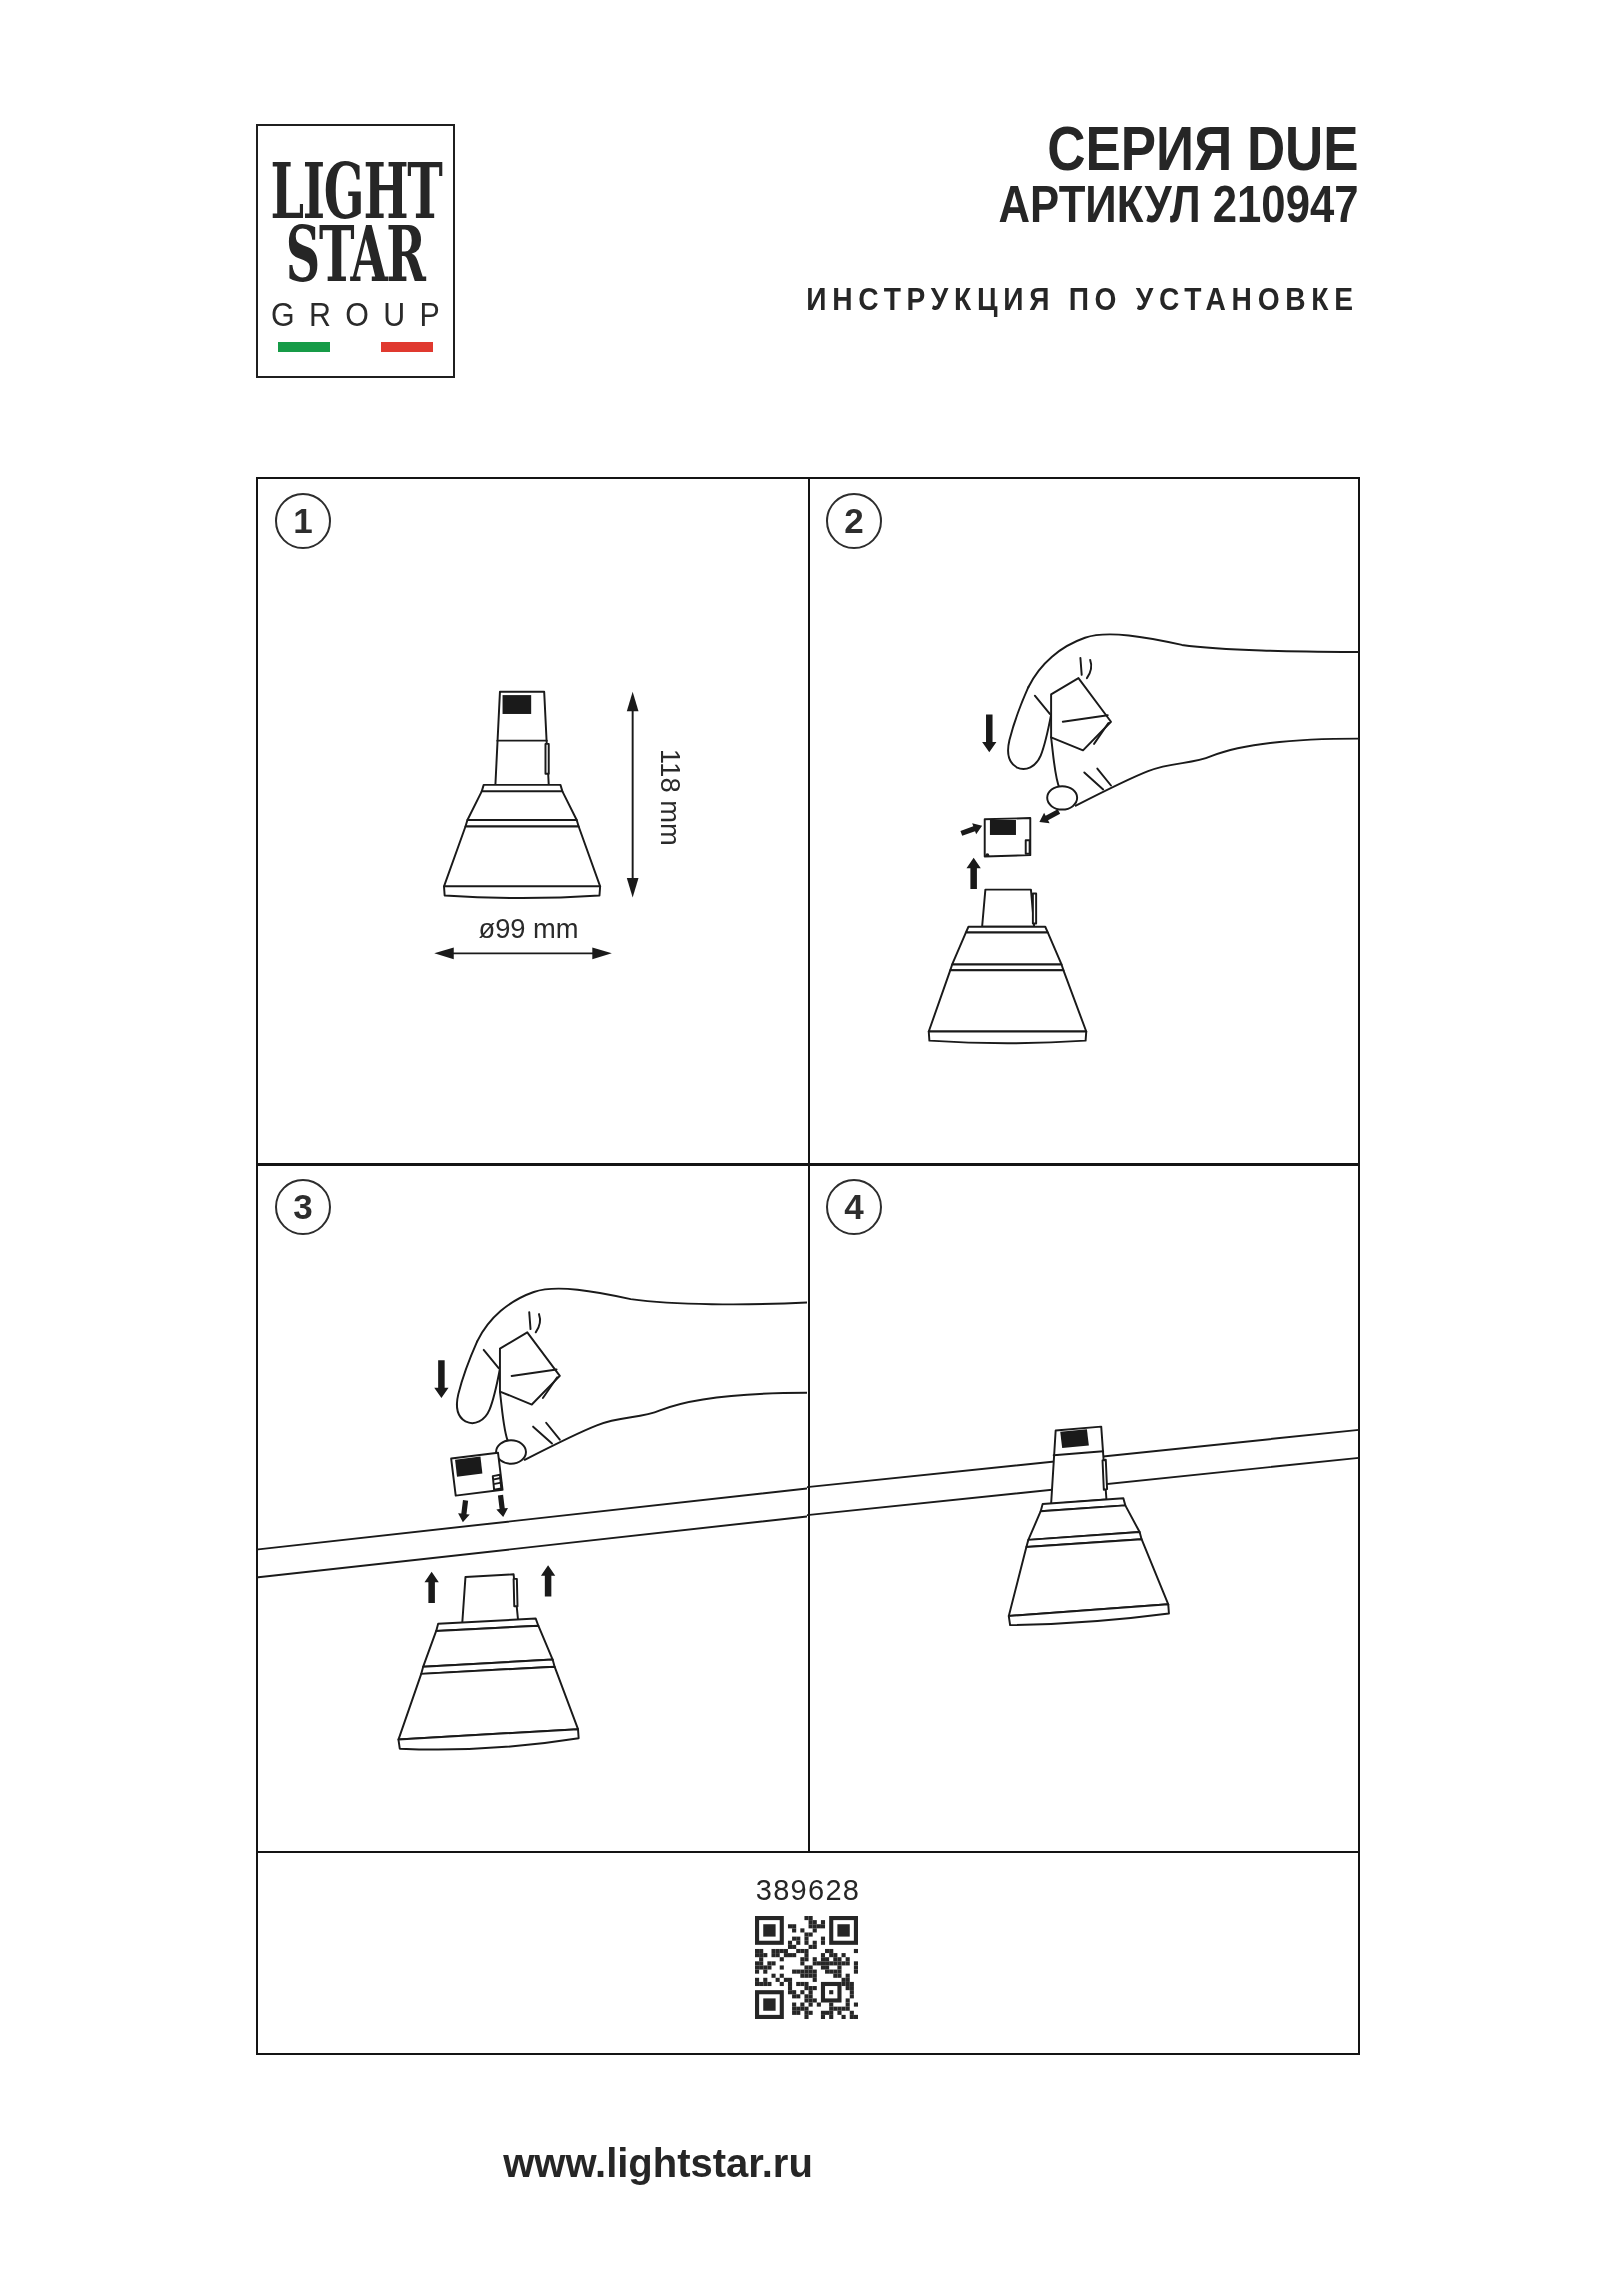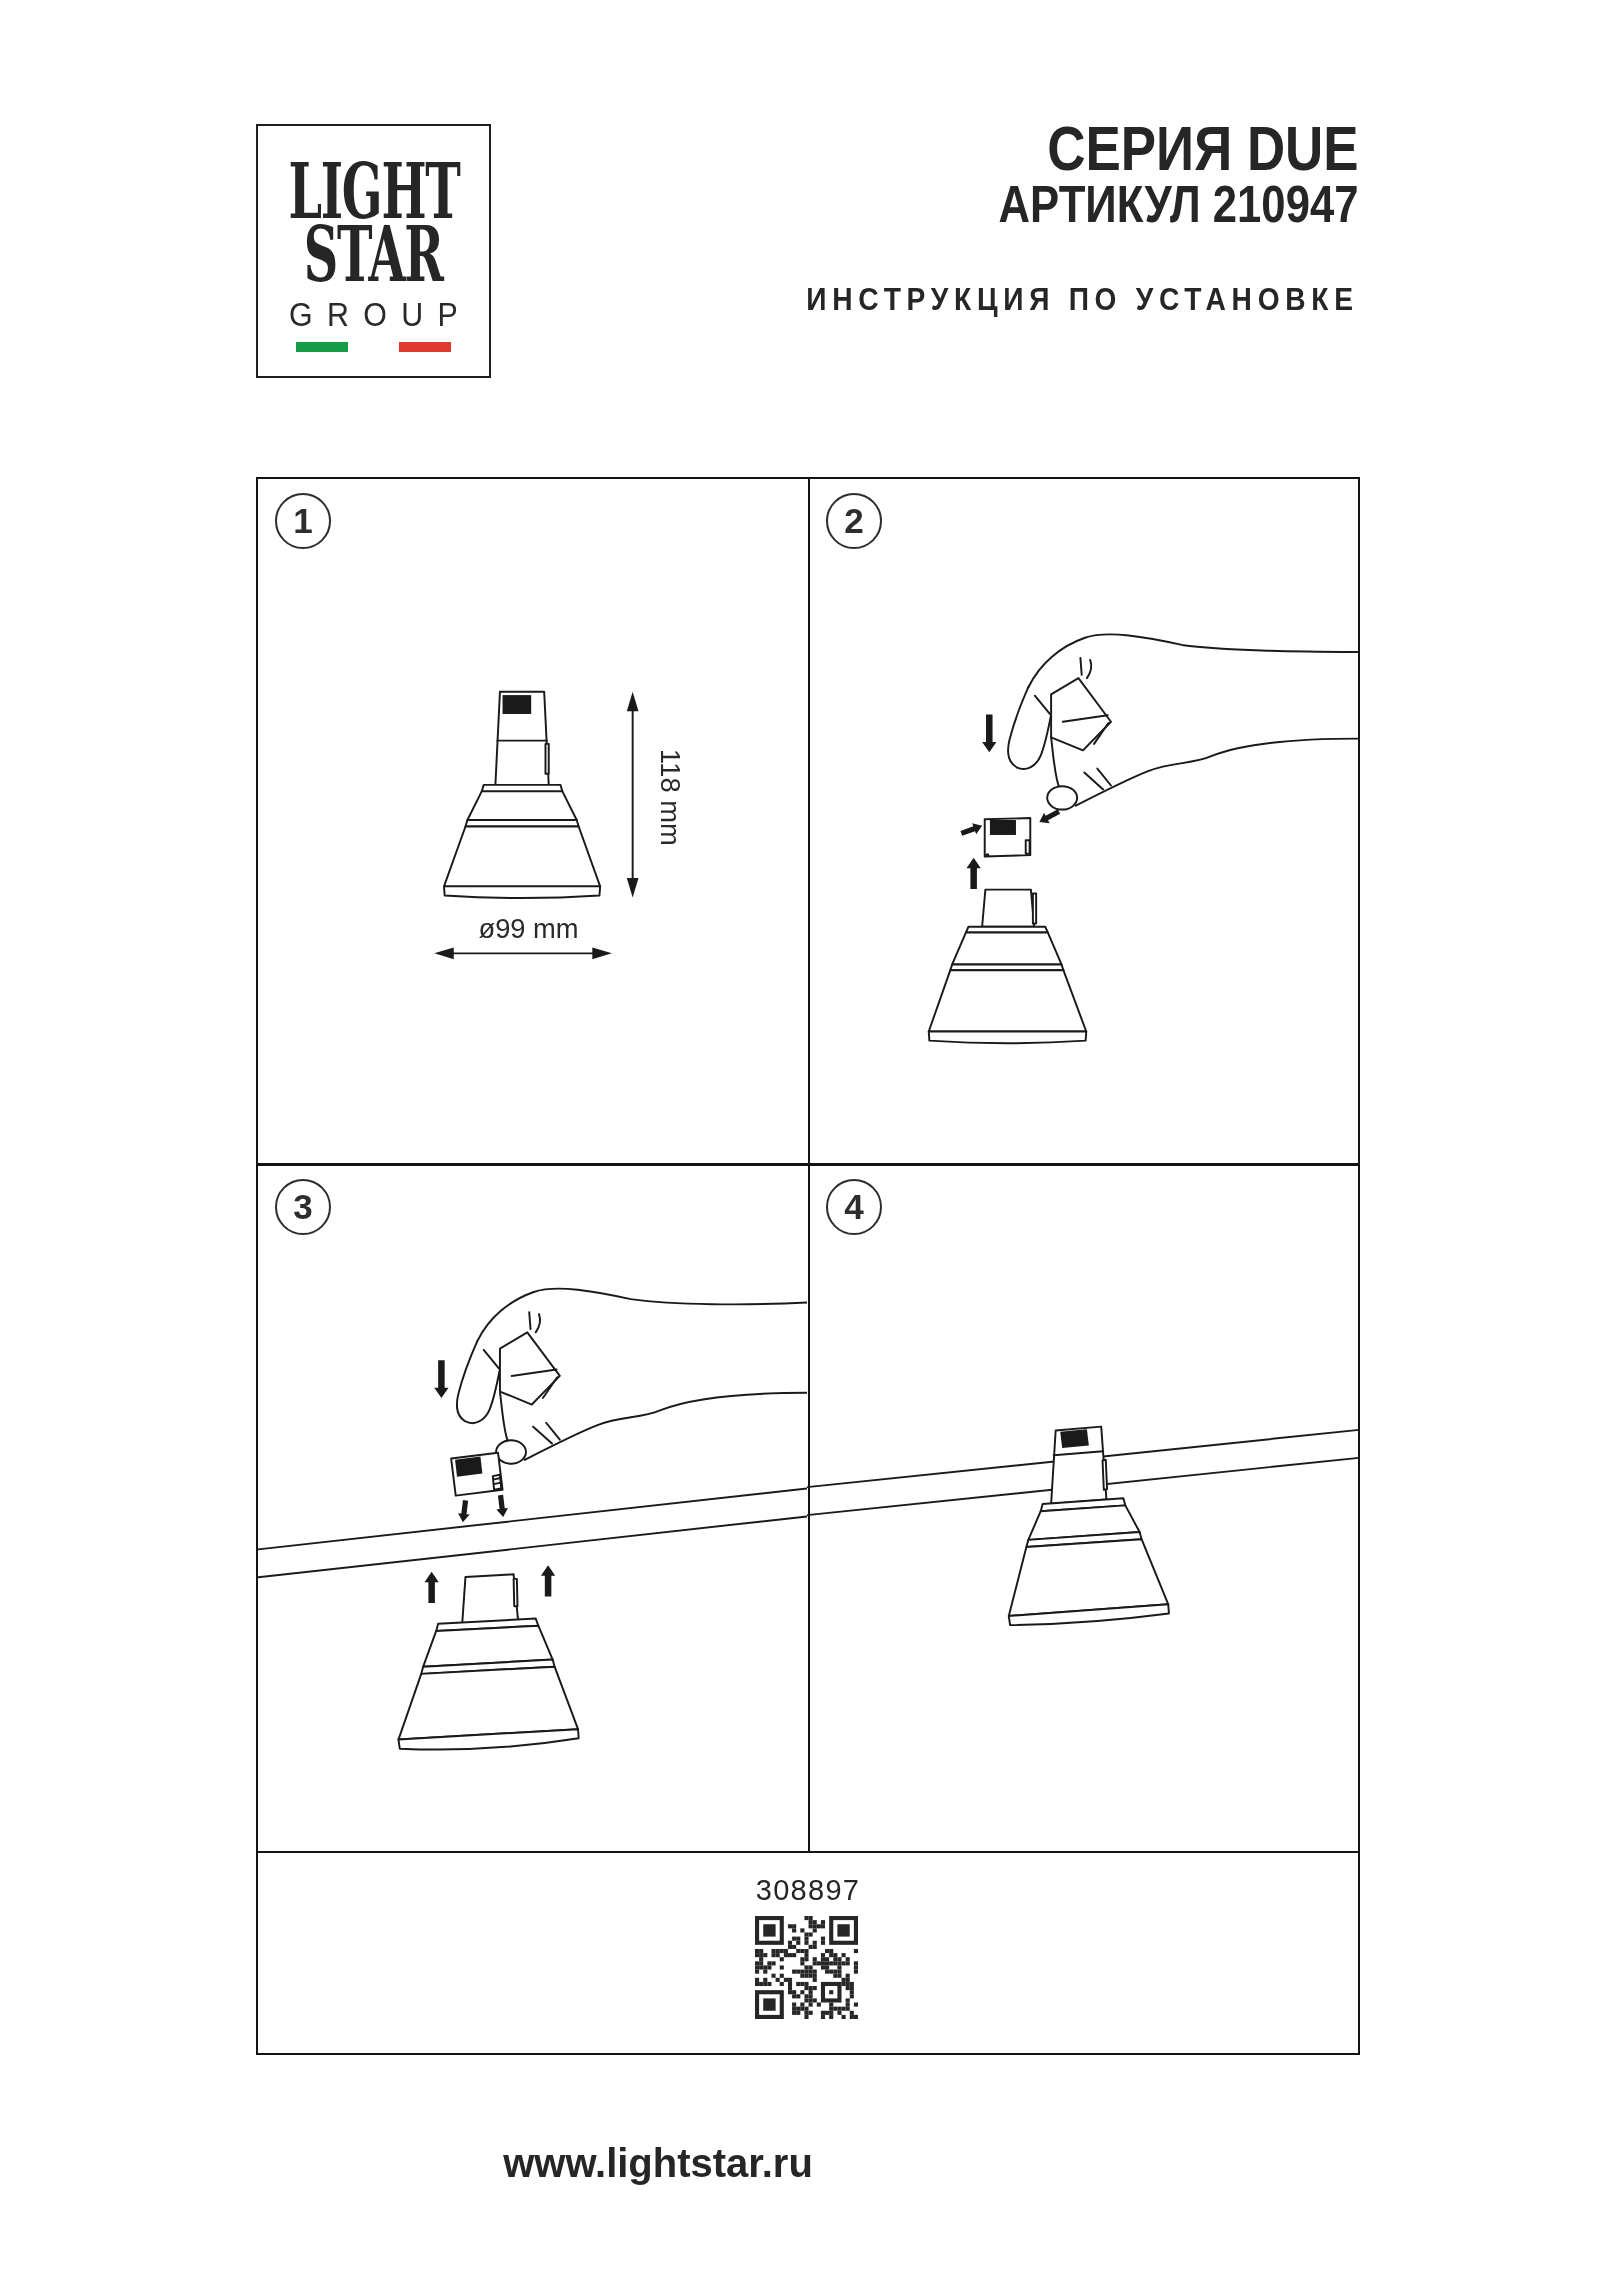--- a/index.html
+++ b/index.html
@@ -4,21 +4,21 @@
 <style>
   html,body{margin:0;padding:0;background:#e8e8e8;}
   .page{
     position:relative;width:1616px;height:2284px;background:#ffffff;
     font-family:"Liberation Sans", sans-serif;color:#1a1a1a;overflow:hidden;
   }
   .abs{position:absolute;}
 
   
   .logo-box{
-    left:256px;top:124px;width:235px;height:254px;
+    left:256px;top:124px;width:199px;height:254px;
     border:2px solid #1f1f1f;box-sizing:border-box;
     display:flex;flex-direction:column;align-items:center;justify-content:flex-start;
   }
   .logo-serif{
     font-family:"DejaVu Serif", serif;font-weight:700;font-size:77px;line-height:63px;
     letter-spacing:-2px;transform:scaleX(0.62);transform-origin:center;white-space:nowrap;color:#262626;
   }
   .logo-serif.first{margin-top:34px;}
   .logo-group{
     margin-top:10.4px;font-size:33px;font-weight:400;letter-spacing:15.6px;text-indent:15.6px;
@@ -226,21 +226,21 @@
       <path class="sketch" d="M1619,2235 L1695,2229"></path>
       <path class="sketch-fill" d="M1694,2243 L1699,2242 L1701,2287 L1696,2288 Z" stroke-width="2"></path>
       <path class="sketch-fill" d="M1602,2310 L1726,2301 L1729,2312 L1599,2321 Z"></path>
       <path class="sketch-fill" d="M1599,2321 L1729,2312 L1751,2353 L1580,2365 Z"></path>
       <path class="sketch-fill" d="M1580,2365 L1751,2353 L1754,2364 L1577,2376 Z"></path>
       <path class="sketch-fill" d="M1577,2376 L1754,2364 L1795,2464 L1550,2482 Z"></path>
       <path class="sketch-fill" d="M1550,2482 L1795,2464 L1796,2478 Q1675,2494 1552,2496 Z"></path>
     </g>
   </svg>
 
-  <div class="abs article-number">308897</div>
+  <div class="abs article-number">389628</div>
   <svg class="abs qr" width="103" height="103" viewBox="0 0 158 158">
       <rect x="75.84" y="0" width="6.32" height="6.32" fill="#262626"></rect>
       <rect x="82.16" y="0" width="6.32" height="6.32" fill="#262626"></rect>
       <rect x="82.16" y="6.32" width="6.32" height="6.32" fill="#262626"></rect>
       <rect x="88.48" y="6.32" width="6.32" height="6.32" fill="#262626"></rect>
       <rect x="101.12" y="6.32" width="6.32" height="6.32" fill="#262626"></rect>
       <rect x="50.56" y="12.64" width="6.32" height="6.32" fill="#262626"></rect>
       <rect x="56.88" y="12.64" width="6.32" height="6.32" fill="#262626"></rect>
       <rect x="82.16" y="12.64" width="6.32" height="6.32" fill="#262626"></rect>
       <rect x="88.48" y="12.64" width="6.32" height="6.32" fill="#262626"></rect>

